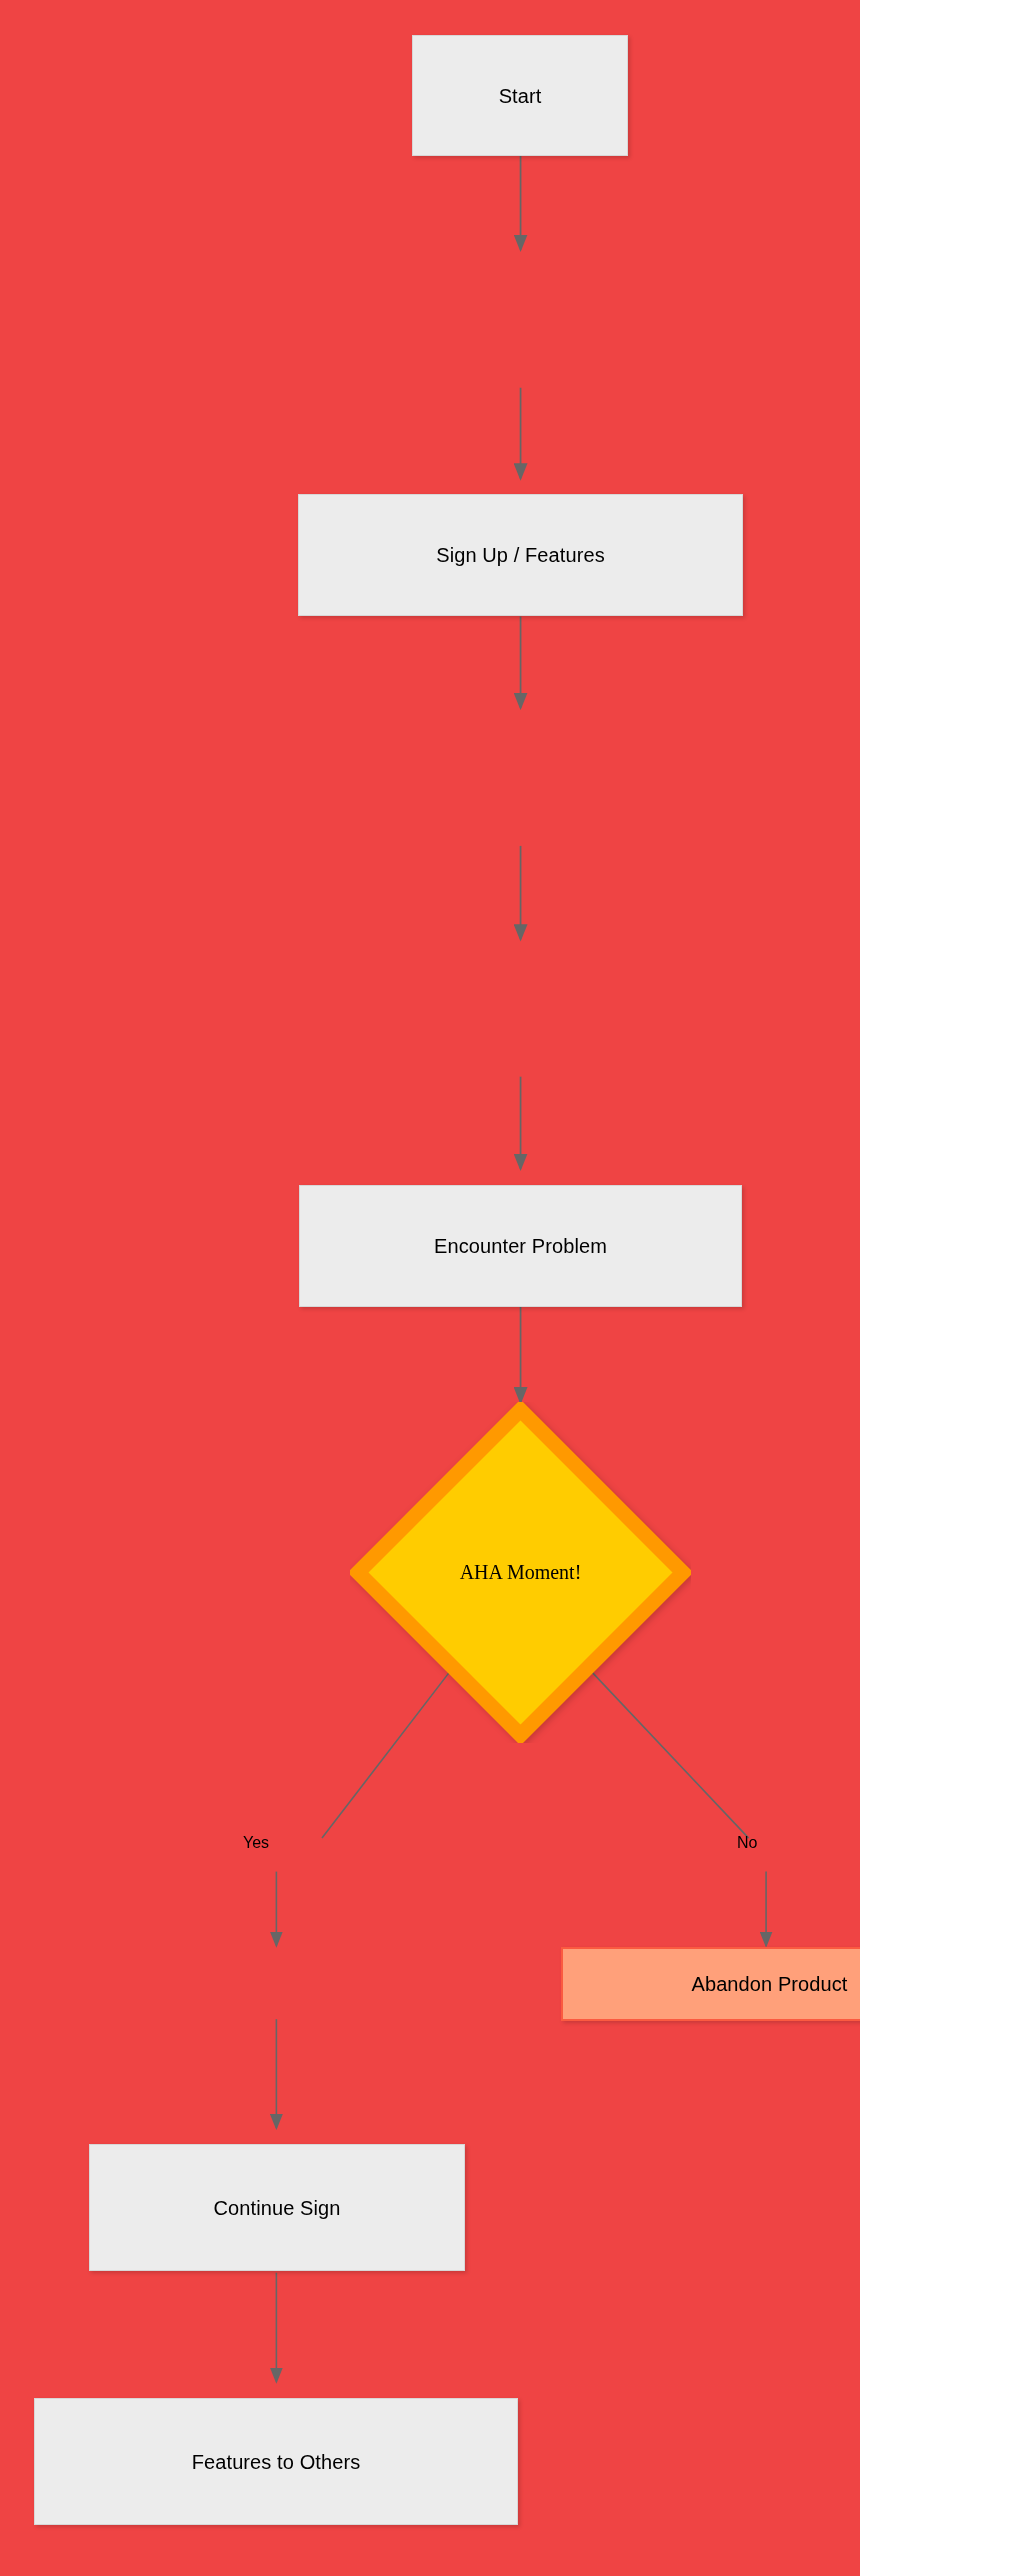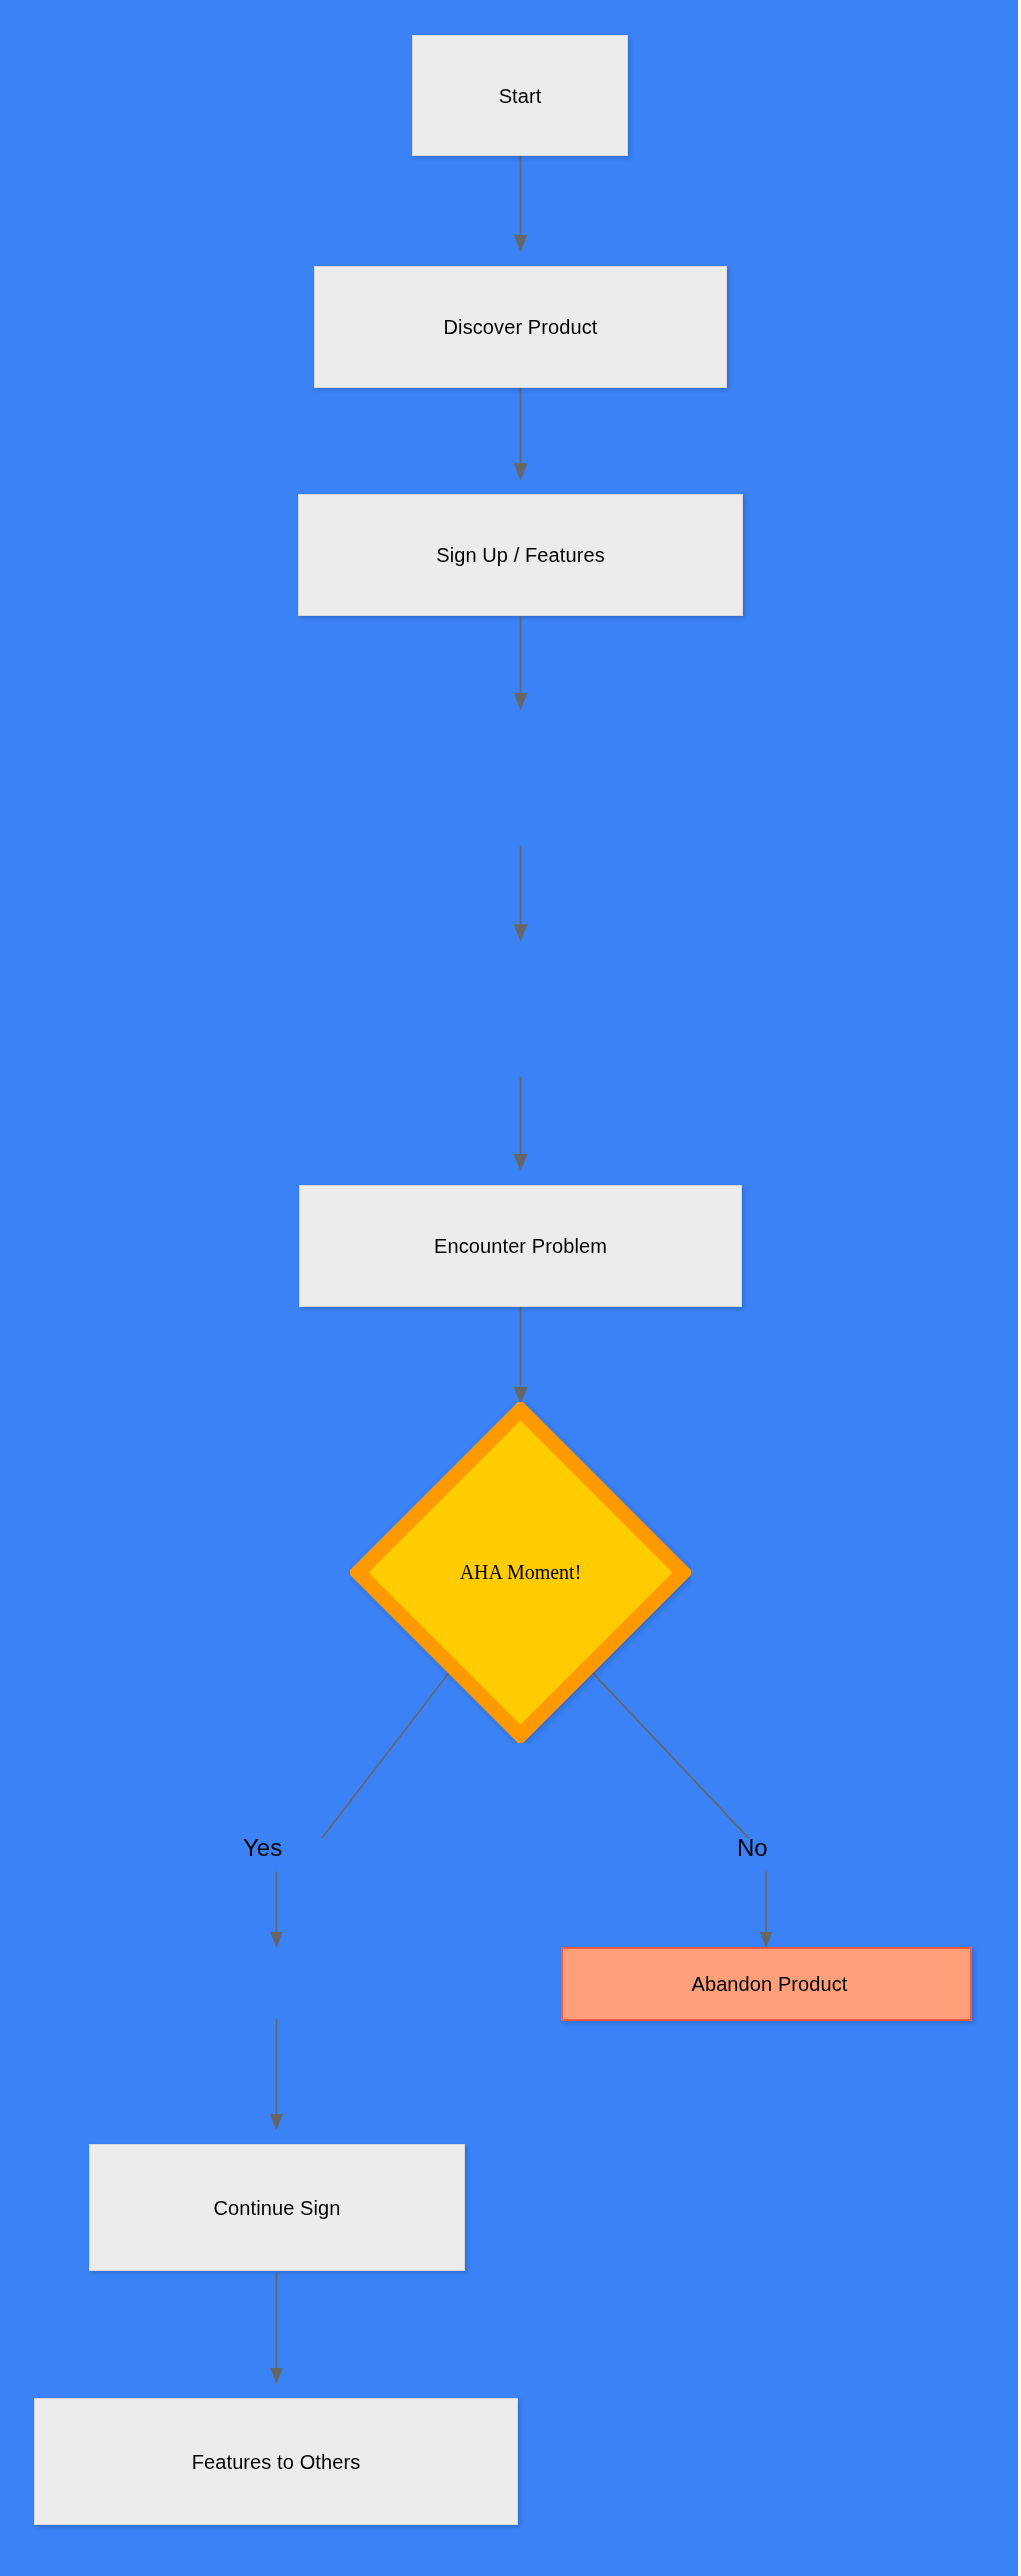--- a/index.html
+++ b/index.html
@@ -2,23 +2,23 @@
 <html style="font-size:10.7px"><head>
 <meta charset="utf-8">
 <style>
   html, body {
     margin: 0;
     padding: 0;
     background: #ffffff;
   }
   #canvas {
     position: relative;
-    width: 1018px;
+    width: 860px;
     height: 2576px;
-    background: #3b82f6;
+    background: #ef4444;
     font-family: "Liberation Sans", sans-serif;
     overflow: hidden;
   }
   #edges {
     position: absolute;
     left: 0;
     top: 0;
     width: 1021px;
     height: 2576px;
     pointer-events: none;
@@ -68,21 +68,21 @@
   .diamond-label {
     position: relative;
     z-index: 2;
     font-size: 20px;
     color: #000000;
     white-space: nowrap;
     font-family: Liberation Serif, serif;
   }
   .edge-label {
     position: absolute;
-    font-size: 24px;
+    font-size: 16px;
     color: #000000;
     white-space: nowrap;
     background: transparent;
   }
 </style>
 </head>
 <body>
 
 <div id="canvas">
 
@@ -115,23 +115,20 @@
 
     <line x1="412" y1="3010" x2="412" y2="3172" stroke="#666666" stroke-width="2.4" marker-end="url(#arrowhead)"></line>
 
     <line x1="412" y1="3388" x2="412" y2="3550" stroke="#666666" stroke-width="2.4" marker-end="url(#arrowhead)"></line>
   </svg>
 
   <div class="node rect" style="left:412px; top:35px; width:216px; height:121px;">
     <span>Start</span>
   </div>
 
-  <div class="node rect" style="left:314px; top:266px; width:413px; height:122px;">
-    <span>Discover Product</span>
-  </div>
 
   <div class="node rect" style="left:298px; top:494px; width:445px; height:122px;">
     <span>Sign Up / Features</span>
   </div>
 
 
 
   <div class="node rect" style="left:299px; top:1185px; width:443px; height:122px;">
     <span>Encounter Problem</span>
   </div>

